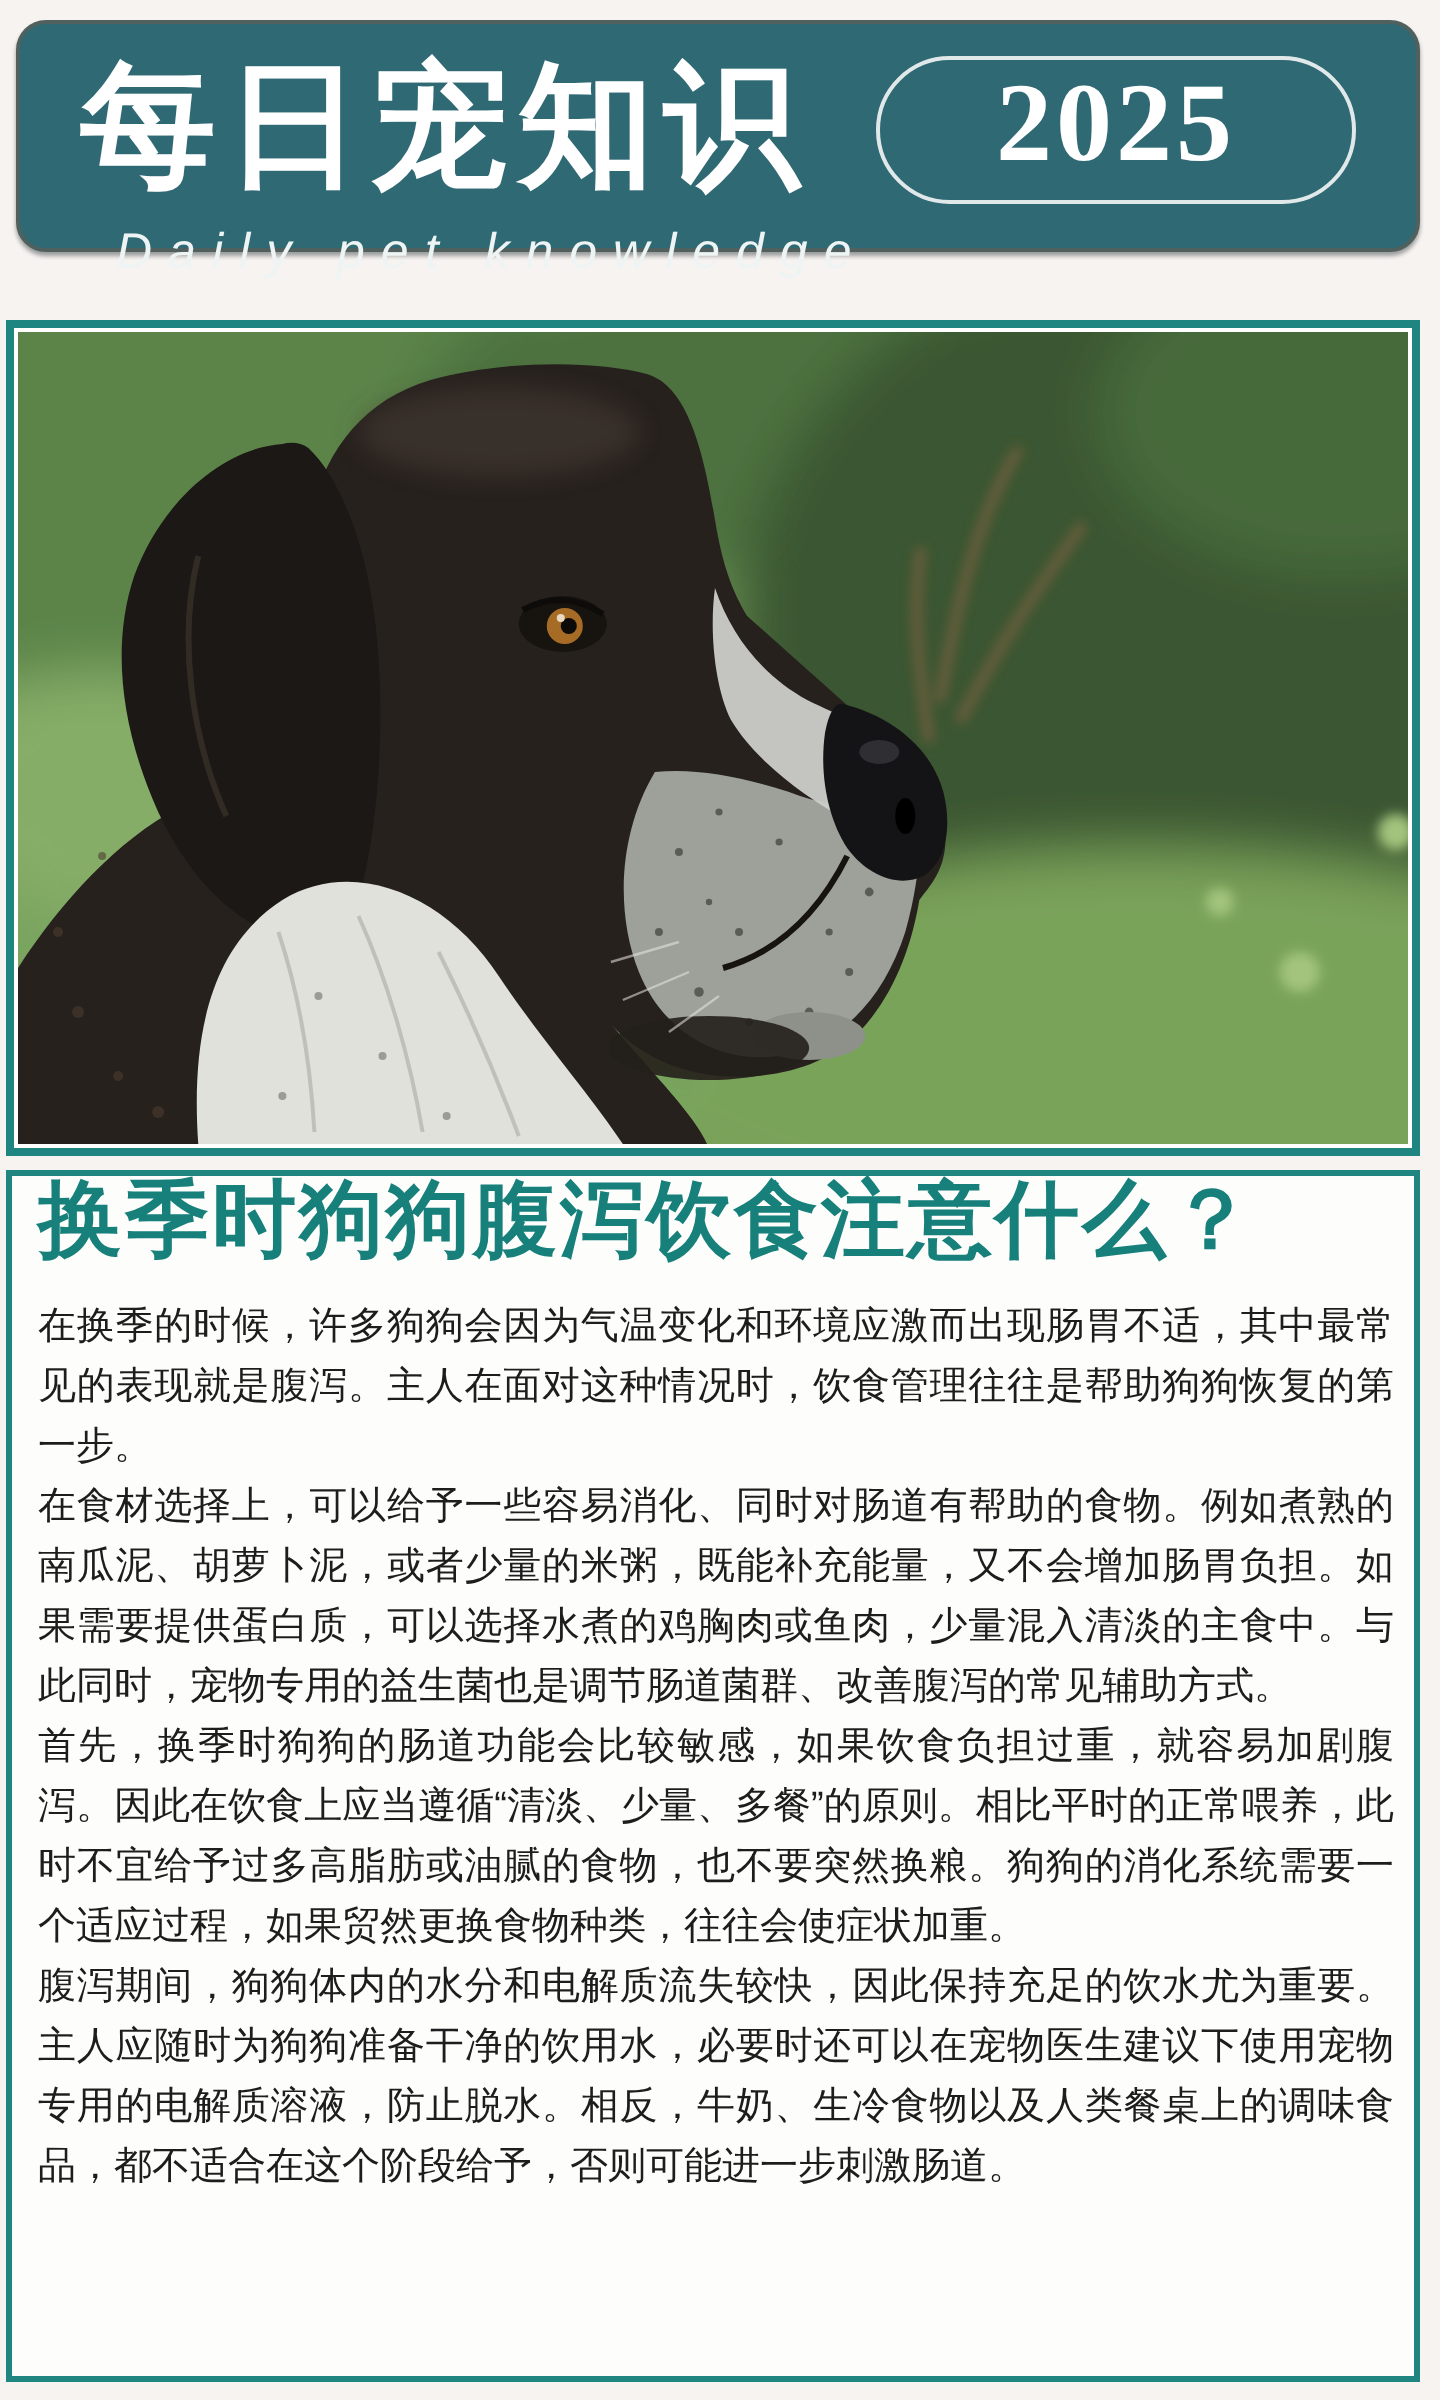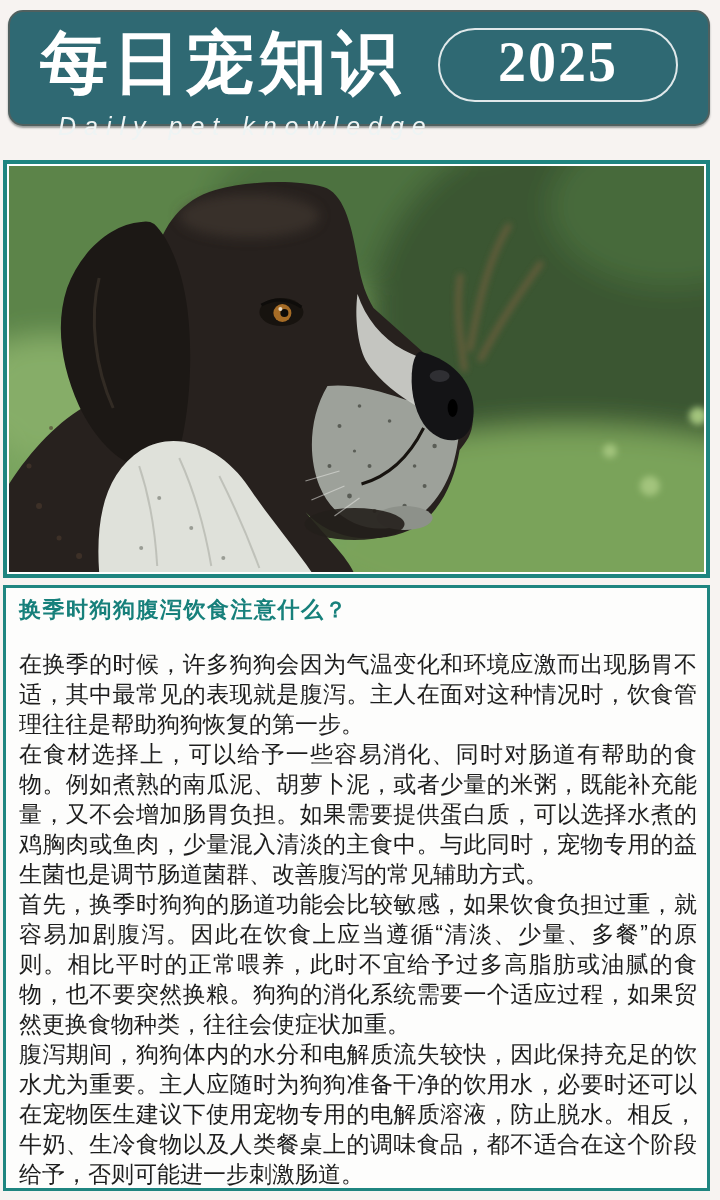--- a/index.html
+++ b/index.html
@@ -59,26 +59,26 @@
   
   .content-card{
     position:absolute;left:3px;top:585px;width:707px;height:606px;
     border:3px solid var(--frame-border);
     background:#fdfdfc;
     padding:3px 10px 8px 13px;
   }
   .article-title{
     margin:0;
     color:var(--title-color);
-    font-size:22px;font-weight:bold;letter-spacing:1.5px;line-height:38px;
+    font-size:42px;font-weight:bold;letter-spacing:1.5px;line-height:38px;
   }
   .article-body{margin-top:20px;}
   .article-body p{
     margin:0;
-    font-size:23px;line-height:30px;
+    font-size:19px;line-height:30px;
     color:var(--body-text);
     text-align:justify;
   }
 </style>
 </head>
 <body>
 
 <div class="page">
 
   <div class="header-card">

